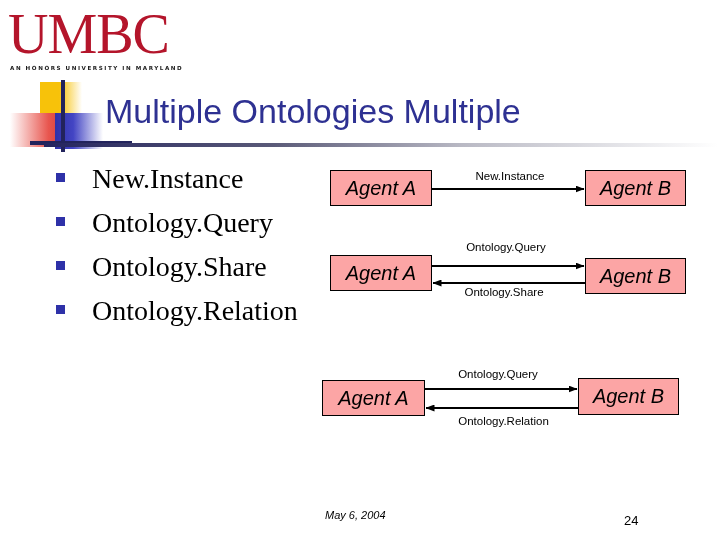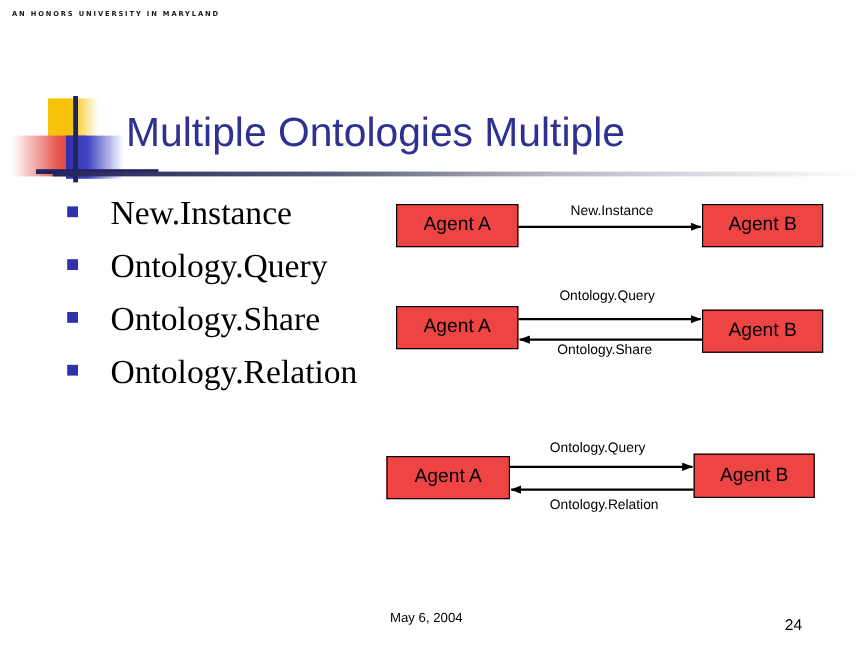--- a/index.html
+++ b/index.html
@@ -129,28 +129,29 @@
     position: absolute;
     left: 0;
     top: 0;
     width: 720px;
     height: 540px;
     pointer-events: none;
   }
   .agent-box {
     position: absolute;
     border: 1.6px solid #000000;
-    background: #ef4444;
+    background: #fca5a5;
     box-sizing: border-box;
     display: flex;
     align-items: center;
     justify-content: center;
-    font-size: 16px;
-    color: #000000;
-    white-space: nowrap;
+    font-size: 20px;
+    color: #000000;
+    white-space: nowrap;
+    font-style: italic;
   }
   .edge-label {
     position: absolute;
     font-size: 11.5px;
     color: #000000;
     white-space: nowrap;
     text-align: center;
   }
 
   
@@ -171,34 +172,36 @@
   #g3-label-relation { left: 425px; top: 415px; width: 157px; }
 
   
   #footer-date {
     position: absolute;
     left: 325px;
     top: 509px;
     font-size: 11px;
     color: #000000;
     white-space: nowrap;
+    font-style: italic;
   }
   #footer-pagenum {
     position: absolute;
-    left: 654px;
+    left: 624px;
     top: 513px;
     font-size: 13px;
     color: #000000;
     white-space: nowrap;
   }
 </style>
 </head>
 <body>
 
 <div id="umbc-logo">
+  <div id="umbc-wordmark">UMBC</div>
   <div id="umbc-tagline">AN HONORS UNIVERSITY IN MARYLAND</div>
 </div>
 
 <div id="deco-motif">
   <div class="deco-sq" id="deco-yellow"></div>
   <div class="deco-sq" id="deco-red"></div>
   <div class="deco-sq" id="deco-blue"></div>
   <div class="deco-sq" id="deco-vline"></div>
   <div class="deco-sq" id="deco-hline"></div>
 </div>

